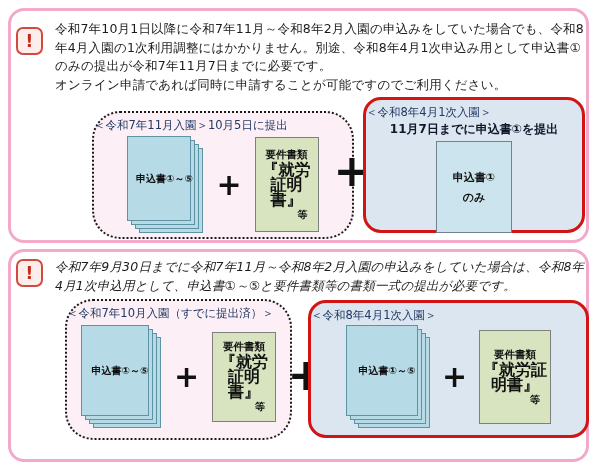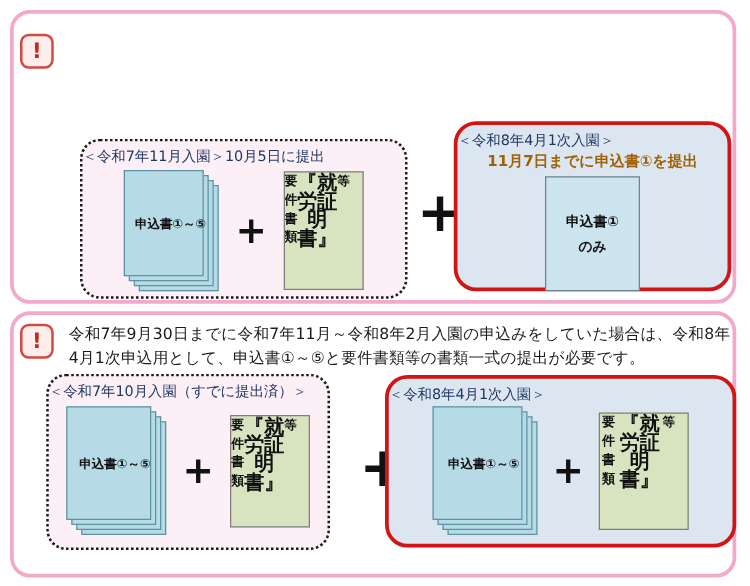--- a/index.html
+++ b/index.html
@@ -23,43 +23,43 @@
     display:flex;align-items:center;justify-content:center;
   }
   #sec1 .warn{top:16px;}
   #sec2 .warn{top:7px;}
 
   .para{
     position:absolute;left:44px;width:531px;
     font-size:12.5px;line-height:18.5px;letter-spacing:0.2px;
   }
   #sec1 .para{top:9px;}
-  #sec2 .para{top:6px;}
+  #sec2 .para{top:6px;font-style:italic;}
   .para .p2{margin-top:0;}
 
   .dashedbox{
     position:absolute;box-sizing:border-box;
-    background:#fdeff6;border:2px dotted #1a1a1a;border-radius:16px;
+    background:#fdeff6;border:2px dotted #1a1a1a;border-radius:28px;margin-left:28px;
   }
   #sec1 .dashedbox{left:53px;top:100px;width:262px;height:128px;}
   #sec2 .dashedbox{left:26px;top:47px;width:227px;height:141px;}
 
   .redbox{
     position:absolute;box-sizing:border-box;
     background:#dce6f0;border:3px solid #d21414;border-radius:18px;
   }
   #sec1 .redbox{left:352px;top:86px;width:222px;height:136px;}
   #sec2 .redbox{left:297px;top:48px;width:281px;height:138px;}
 
   .box-title{
     text-align:left;color:#1f3864;font-size:11.5px;margin-top:5px;
     white-space:nowrap;overflow:hidden;
   }
   .box-subtitle{
-    text-align:center;color:#a16207;font-size:12px;font-weight:bold;
+    text-align:center;color:#0f172a;font-size:12px;font-weight:bold;
     margin-top:1px;white-space:nowrap;overflow:hidden;
   }
 
   .doc-row{display:flex;align-items:center;justify-content:center;}
   #sec1 .dashedbox .doc-row{gap:13px;margin-top:3px;}
   #sec2 .dashedbox .doc-row{gap:13px;margin-top:4px;}
   #sec2 .redbox  .doc-row{gap:12px;margin-top:2px;}
 
   .stack{position:relative;flex:0 0 auto;}
   .stack .page{
@@ -74,21 +74,21 @@
 
   #sec1 .dashedbox .stack{width:76px;height:97px;}
   #sec1 .dashedbox .stack .page{width:64px;height:85px;}
   #sec2 .dashedbox .stack{width:80px;height:103px;}
   #sec2 .dashedbox .stack .page{width:68px;height:91px;}
   #sec2 .redbox .stack{width:84px;height:103px;}
   #sec2 .redbox .stack .page{width:72px;height:91px;}
 
   .gdoc{
     box-sizing:border-box;background:#d8e4c0;border:1px solid #7f7f7f;
-    display:flex;justify-content:center;
+    display:flex;flex-direction:column;justify-content:center;
     font-weight:bold;color:#111;font-size:10.5px;text-align:center;
     flex:0 0 auto;line-height:15px;overflow:hidden;
   }
   .gdoc .line2{font-size:16px;}
   .gdoc .line3{text-align:right;padding-right:10px;font-size:10px;}
   #sec1 .gdoc{width:64px;height:95px;}
   #sec2 .dashedbox .gdoc{width:64px;height:90px;}
   #sec2 .redbox .gdoc{width:72px;height:94px;}
 
   .single-doc{
@@ -105,20 +105,24 @@
   }
   #sec1 .plus-lg{left:318px;top:138px;}
   #sec2 .plus-lg{left:272px;top:101px;}
 </style>
 </head>
 <body>
 
 <div class="section" id="sec1">
   <div class="warn">
     <span>!</span>
+  </div>
+  <div class="para">
+    <div class="p1">令和7年10月1日以降に令和7年11月～令和8年2月入園の申込みをしていた場合でも、令和8年4月入園の1次利用調整にはかかりません。別途、令和8年4月1次申込み用として申込書①のみの提出が令和7年11月7日までに必要です。</div>
+    <div class="p2">オンライン申請であれば同時に申請することが可能ですのでご利用ください。</div>
   </div>
 
   <div class="dashedbox">
     <div class="box-title">＜令和7年11月入園＞10月5日に提出</div>
     <div class="doc-row">
       <div class="stack">
         <div class="page p4"></div>
         <div class="page p3"></div>
         <div class="page p2"></div>
         <div class="page p1">

